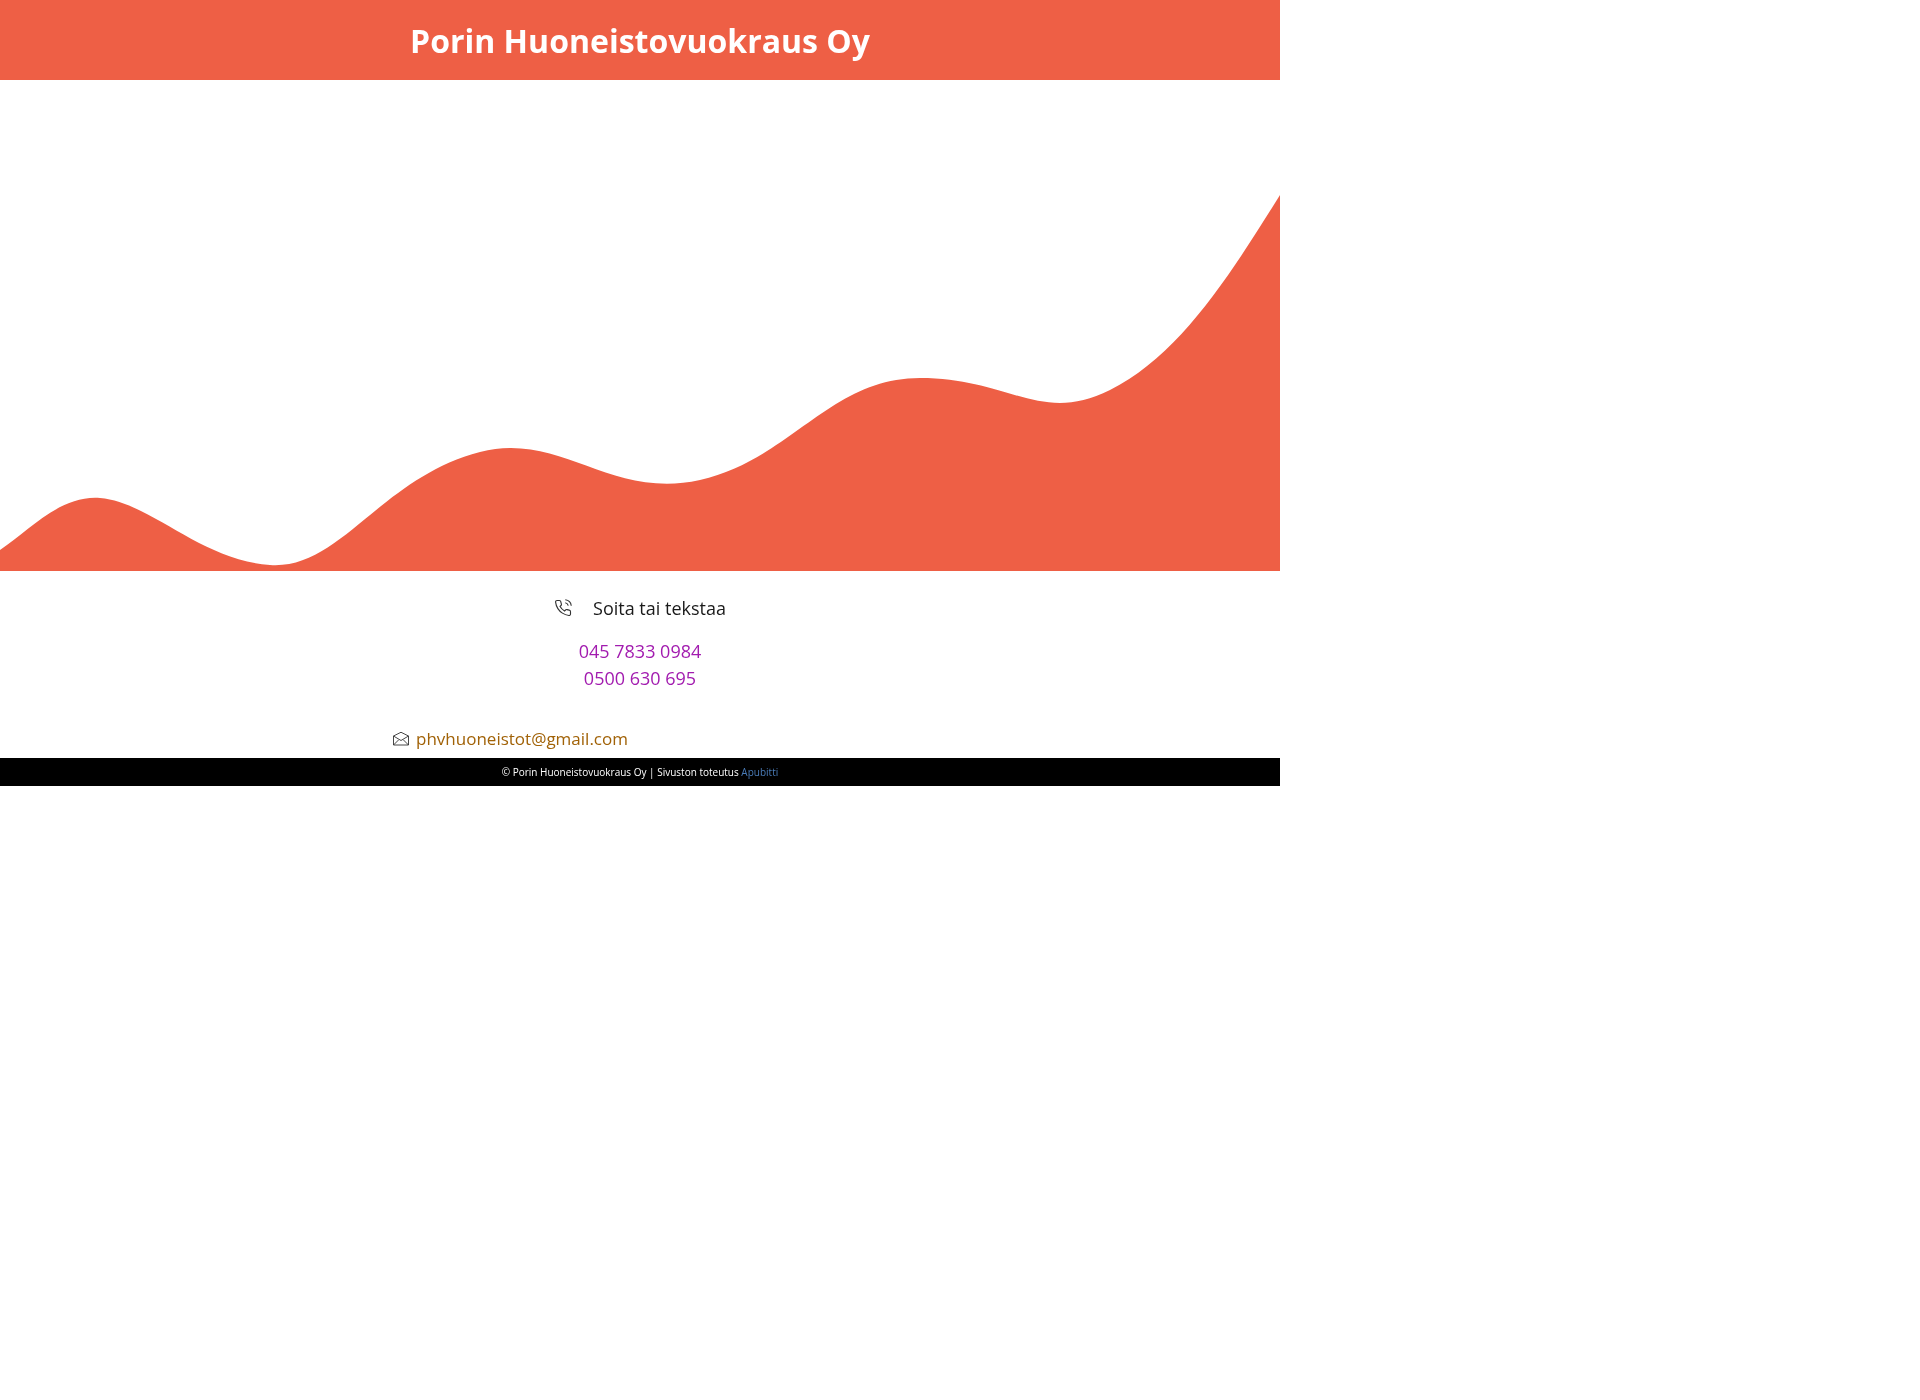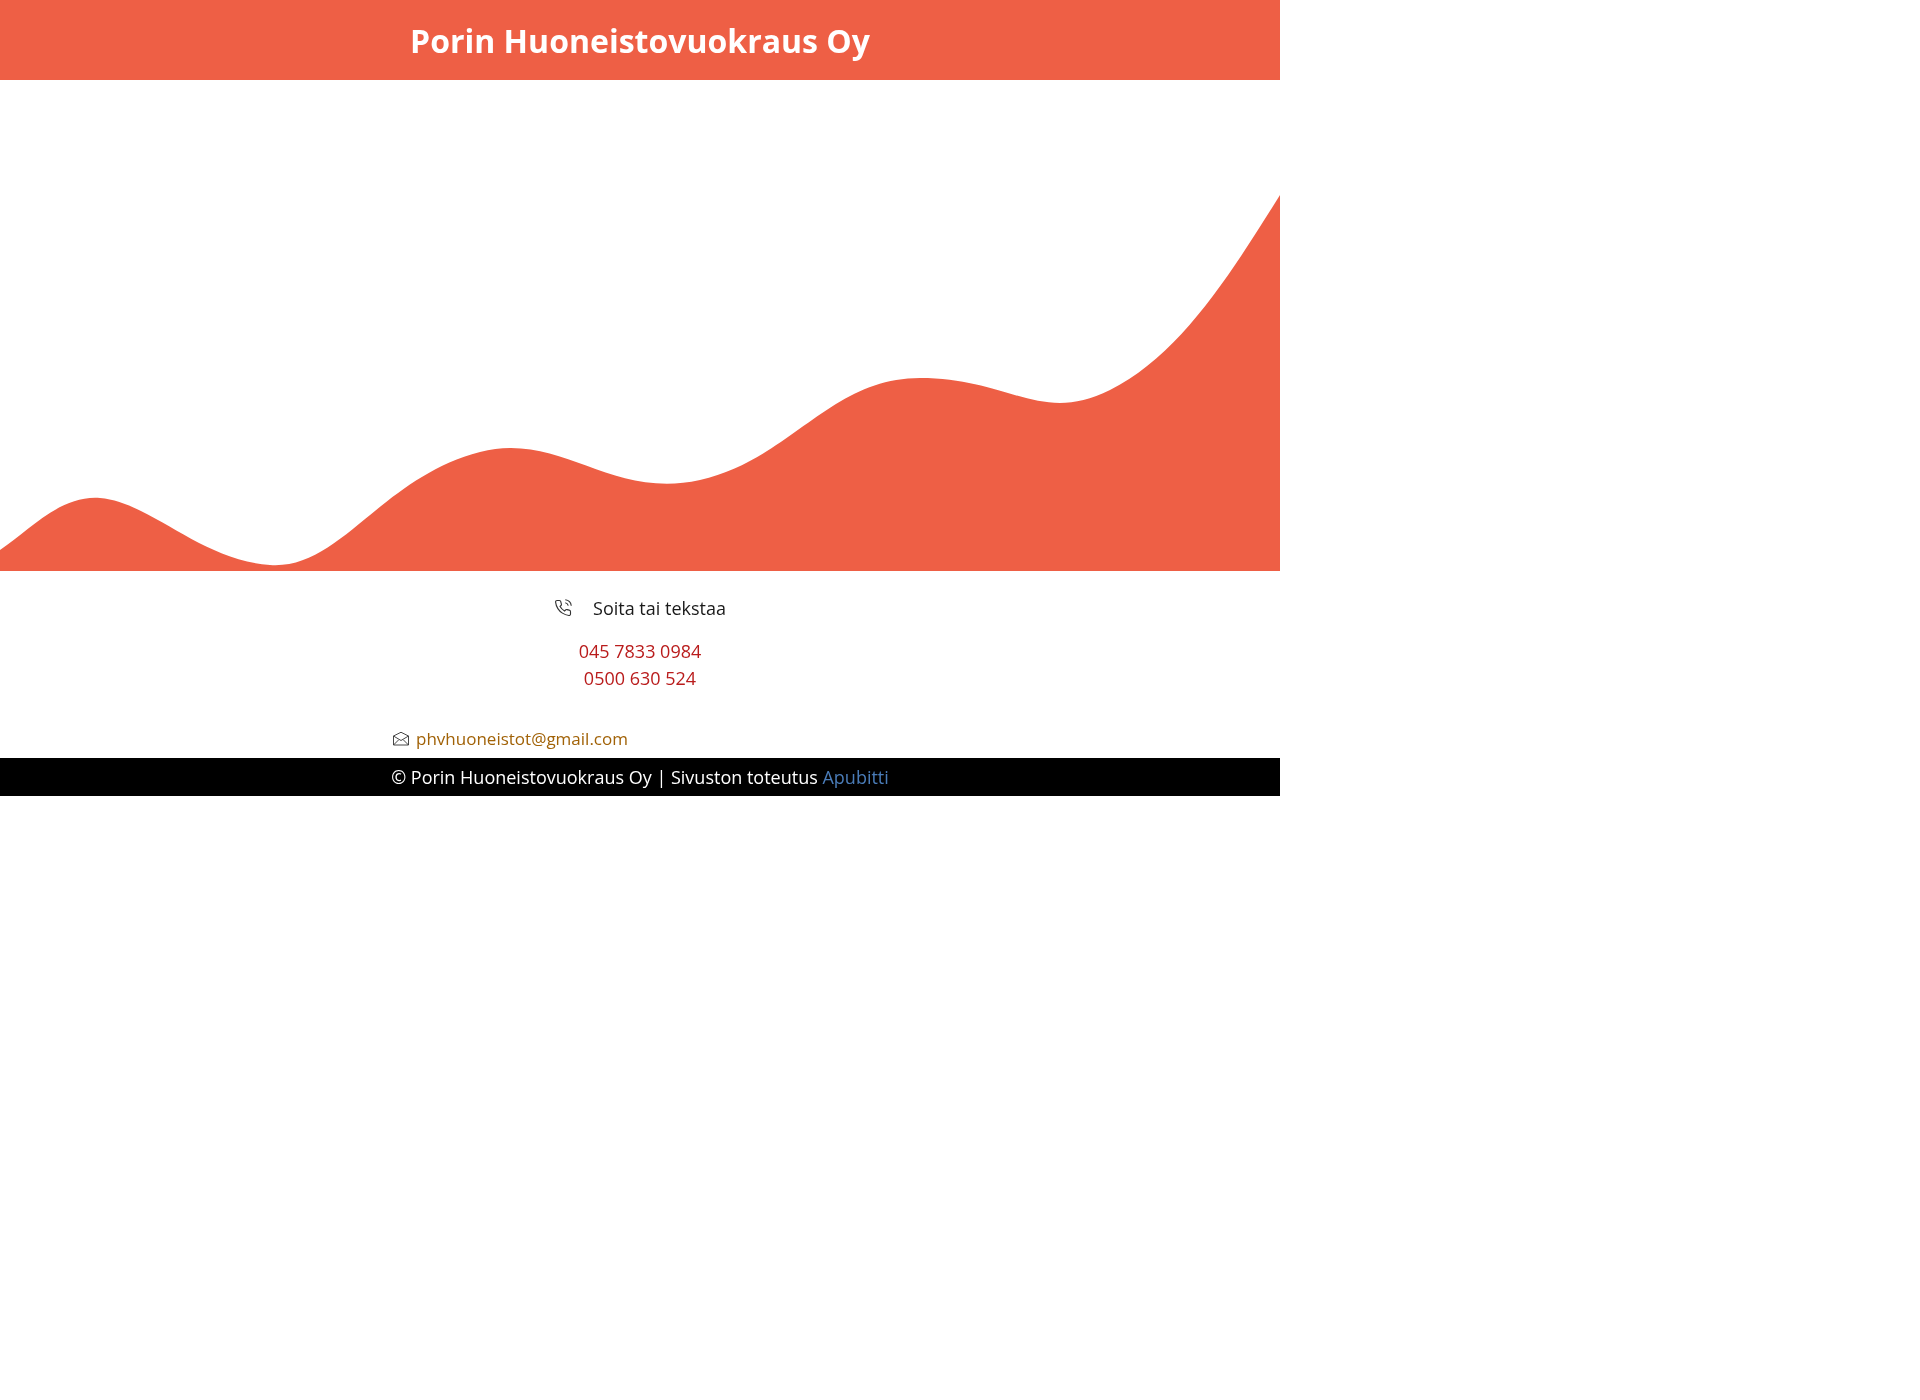--- a/index.html
+++ b/index.html
@@ -67,21 +67,21 @@
       gap: 21px;
     }
     
     .phone-icon {
       width: 18px;
       height: 18px;
     }
     
     .phone-number {
       font-size: 18px;
-      color: #b91c1c;
+      color: #a21caf;
       line-height: 1.5;
     }
     
     .email-row {
       text-align: center;
       margin-top: 20px;
       margin-bottom: 8px;
       display: flex;
       align-items: center;
       justify-content: center;
@@ -111,21 +111,21 @@
       width: 30px;
       height: 34px;
       cursor: pointer;
     }
     
     .footer-bar {
       background: #000;
       color: #fff;
       text-align: center;
       padding: 7px 0;
-      font-size: 18px;
+      font-size: 10px;
     }
     
     .footer-link {
       color: #4a7cb8;
       text-decoration: none;
     }
   </style>
 </head>
 <body>
 
@@ -150,21 +150,21 @@
 
 <div class="contact-section">
   <div class="contact-col">
     <div class="contact-heading">
       <svg class="phone-icon" viewBox="0 0 24 24" fill="none" stroke="#333" stroke-width="1.5">
         <path d="M15.05 5A5 5 0 0 1 19 8.95M15.05 1A9 9 0 0 1 23 8.94m-1 7.98v3a2 2 0 0 1-2.18 2 19.79 19.79 0 0 1-8.63-3.07 19.5 19.5 0 0 1-6-6 19.79 19.79 0 0 1-3.07-8.67A2 2 0 0 1 4.11 2h3a2 2 0 0 1 2 1.72 12.84 12.84 0 0 0 .7 2.81 2 2 0 0 1-.45 2.11L8.09 9.91a16 16 0 0 0 6 6l1.27-1.27a2 2 0 0 1 2.11-.45 12.84 12.84 0 0 0 2.81.7A2 2 0 0 1 22 16.92z"></path>
       </svg>
       <span>Soita tai tekstaa</span>
     </div>
     <div class="phone-number">045 7833 0984</div>
-    <div class="phone-number">0500 630 524</div>
+    <div class="phone-number">0500 630 695</div>
   </div>
 
 </div>
 
 <div class="email-row">
   <svg class="email-icon" viewBox="0 0 24 20" fill="none" stroke="#333" stroke-width="1.2">
     <path d="M2 6 L12 1 L22 6 L22 18 L2 18 Z"></path>
     <path d="M2 6 L12 12 L22 6"></path>
     <path d="M2 18 L9 11 M22 18 L15 11"></path>
   </svg>

